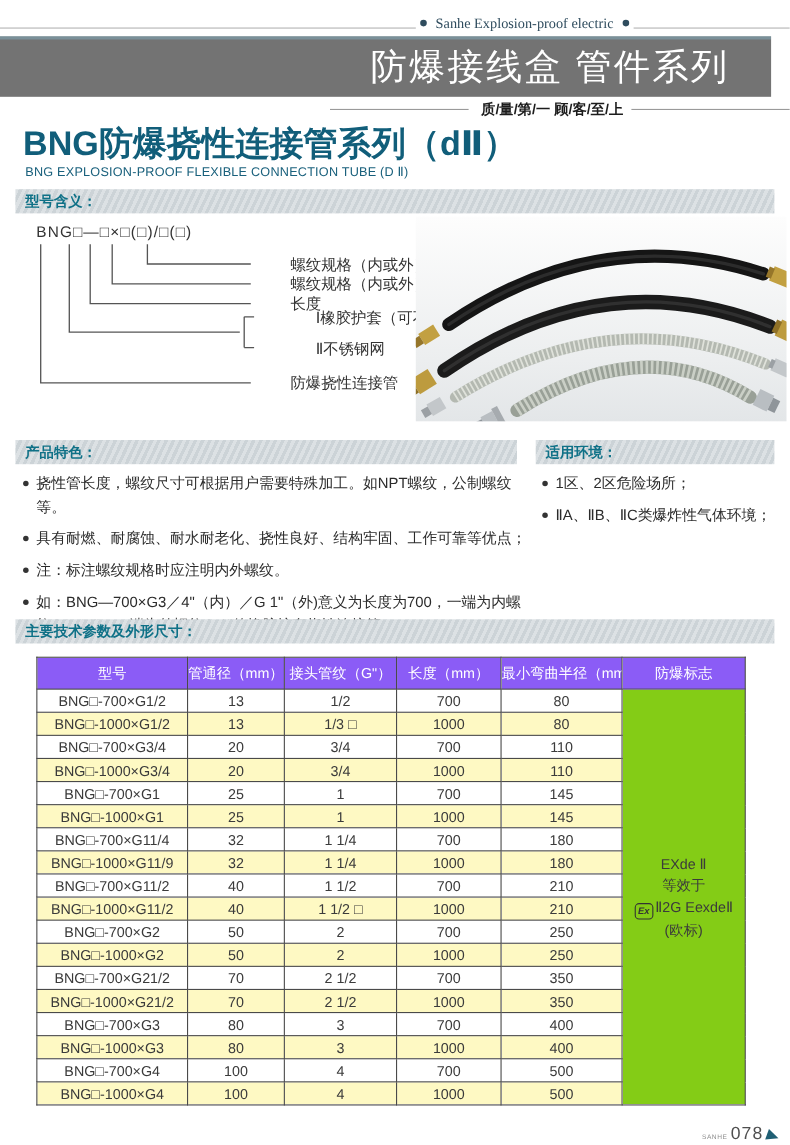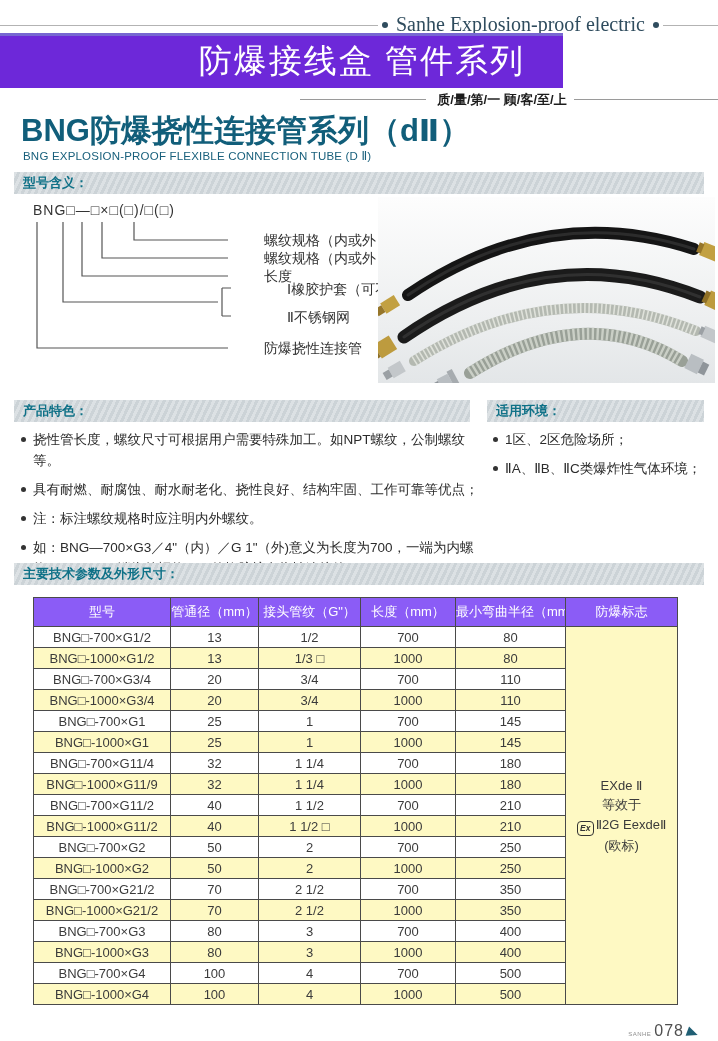--- a/index.html
+++ b/index.html
@@ -9,27 +9,27 @@
     font-family:"Liberation Sans","DejaVu Sans",sans-serif;
     color:#2e2e2e;
   }
 
   
   .top-rule{position:absolute;top:25px;left:0;right:0;height:1px;background:#b3b3b3;}
   .tagline{
     position:absolute;top:13px;left:378px;background:#fff;padding:0 4px;
     display:flex;align-items:center;gap:8px;
     font-family:"Liberation Serif","DejaVu Serif",serif;
-    font-size:20px;color:#2f4c5e;
+    font-size:13px;color:#2f4c5e;
   }
   .dot{width:6px;height:6px;border-radius:50%;background:#2f4c5e;display:inline-block;}
   .banner{
-    position:absolute;top:33px;left:0;width:563px;height:55px;
+    position:absolute;top:33px;left:0;width:701px;height:55px;
     background:linear-gradient(180deg,#2e7democ 0,#115e7a 0);
-    background-color:#6d28d9;
+    background-color:#737373;
     box-shadow:inset 0 3px 0 rgba(130,180,199,.45);
     color:#fff;text-align:right;
     font-size:33px;line-height:56px;letter-spacing:2px;
     padding-right:38px;box-sizing:border-box;
   }
   .slogan-line-l{position:absolute;top:99px;left:300px;width:126px;height:1px;background:#9a9a9a;}
   .slogan-line-r{position:absolute;top:99px;left:574px;right:0;height:1px;background:#9a9a9a;}
   .slogan{
     position:absolute;top:91px;left:430px;width:144px;text-align:center;
     font-size:13px;font-weight:bold;color:#1c1c1c;white-space:nowrap;
@@ -65,28 +65,28 @@
 
   
   .spec-table-wrap{position:absolute;top:597px;left:33px;}
   table.spec{border-collapse:collapse;table-layout:fixed;width:644px;}
   table.spec th,table.spec td{
     border:1px solid #4a4a4a;text-align:center;padding:0;overflow:hidden;white-space:nowrap;
     font-size:13px;color:#3b3b3b;height:20px;
   }
   table.spec thead th{background:#8b5cf6;color:#ffffff;font-weight:normal;height:28px;font-size:13px;}
   table.spec tr.alt td{background:#fef9c3;}
-  td.ex-cell{background:#fef9c3;vertical-align:middle;font-size:13px;line-height:1.5;color:#3b3b3b;}
+  td.ex-cell{background:#84cc16;vertical-align:middle;font-size:13px;line-height:1.5;color:#3b3b3b;}
   .ex-icon{
     display:inline-block;width:15px;height:13px;line-height:13px;border:1.5px solid #333;border-radius:4px;
     font-size:8.5px;font-style:italic;font-weight:bold;color:#333;text-align:center;vertical-align:-2px;margin-right:2px;
   }
 
   
-  .footer{position:absolute;top:1022px;right:20px;display:flex;align-items:flex-end;gap:3px;}
+  .footer{position:absolute;top:1022px;right:10px;display:flex;align-items:flex-end;gap:3px;}
   .footer-brand{font-size:6px;color:#8f8f8f;letter-spacing:.5px;padding-bottom:3px;}
   .footer-page{font-size:16px;color:#4f4f4f;letter-spacing:1px;}
   .footer-mark{width:0;height:0;border-top:5px solid transparent;border-bottom:5px solid transparent;
     border-right:11px solid #205f74;transform:rotate(200deg);margin-bottom:2px;}
 </style>
 </head>
 <body>
 
 <div class="top-rule"></div>
 <div class="tagline">

